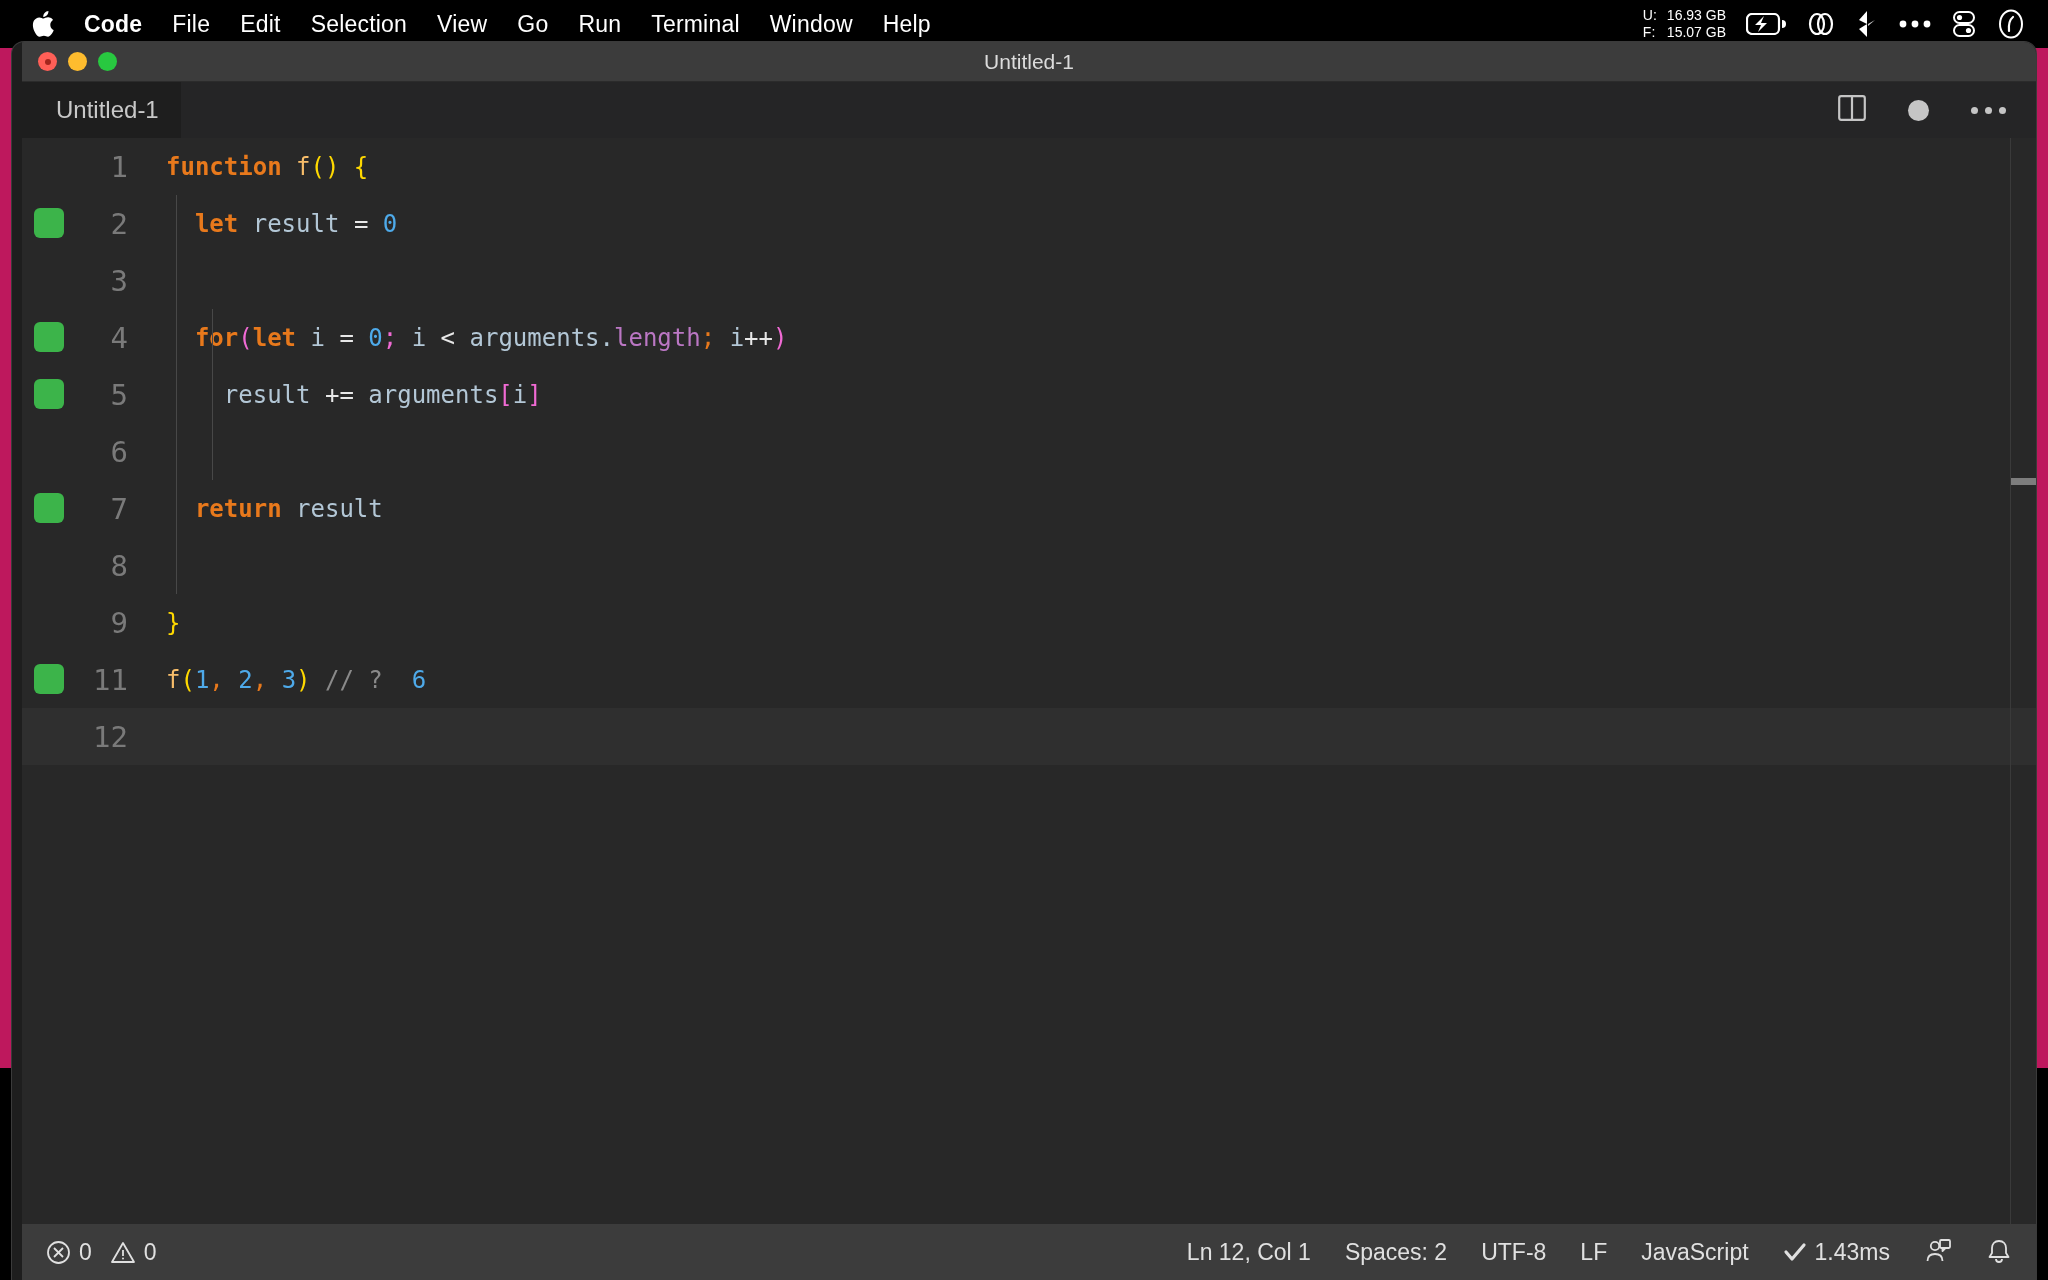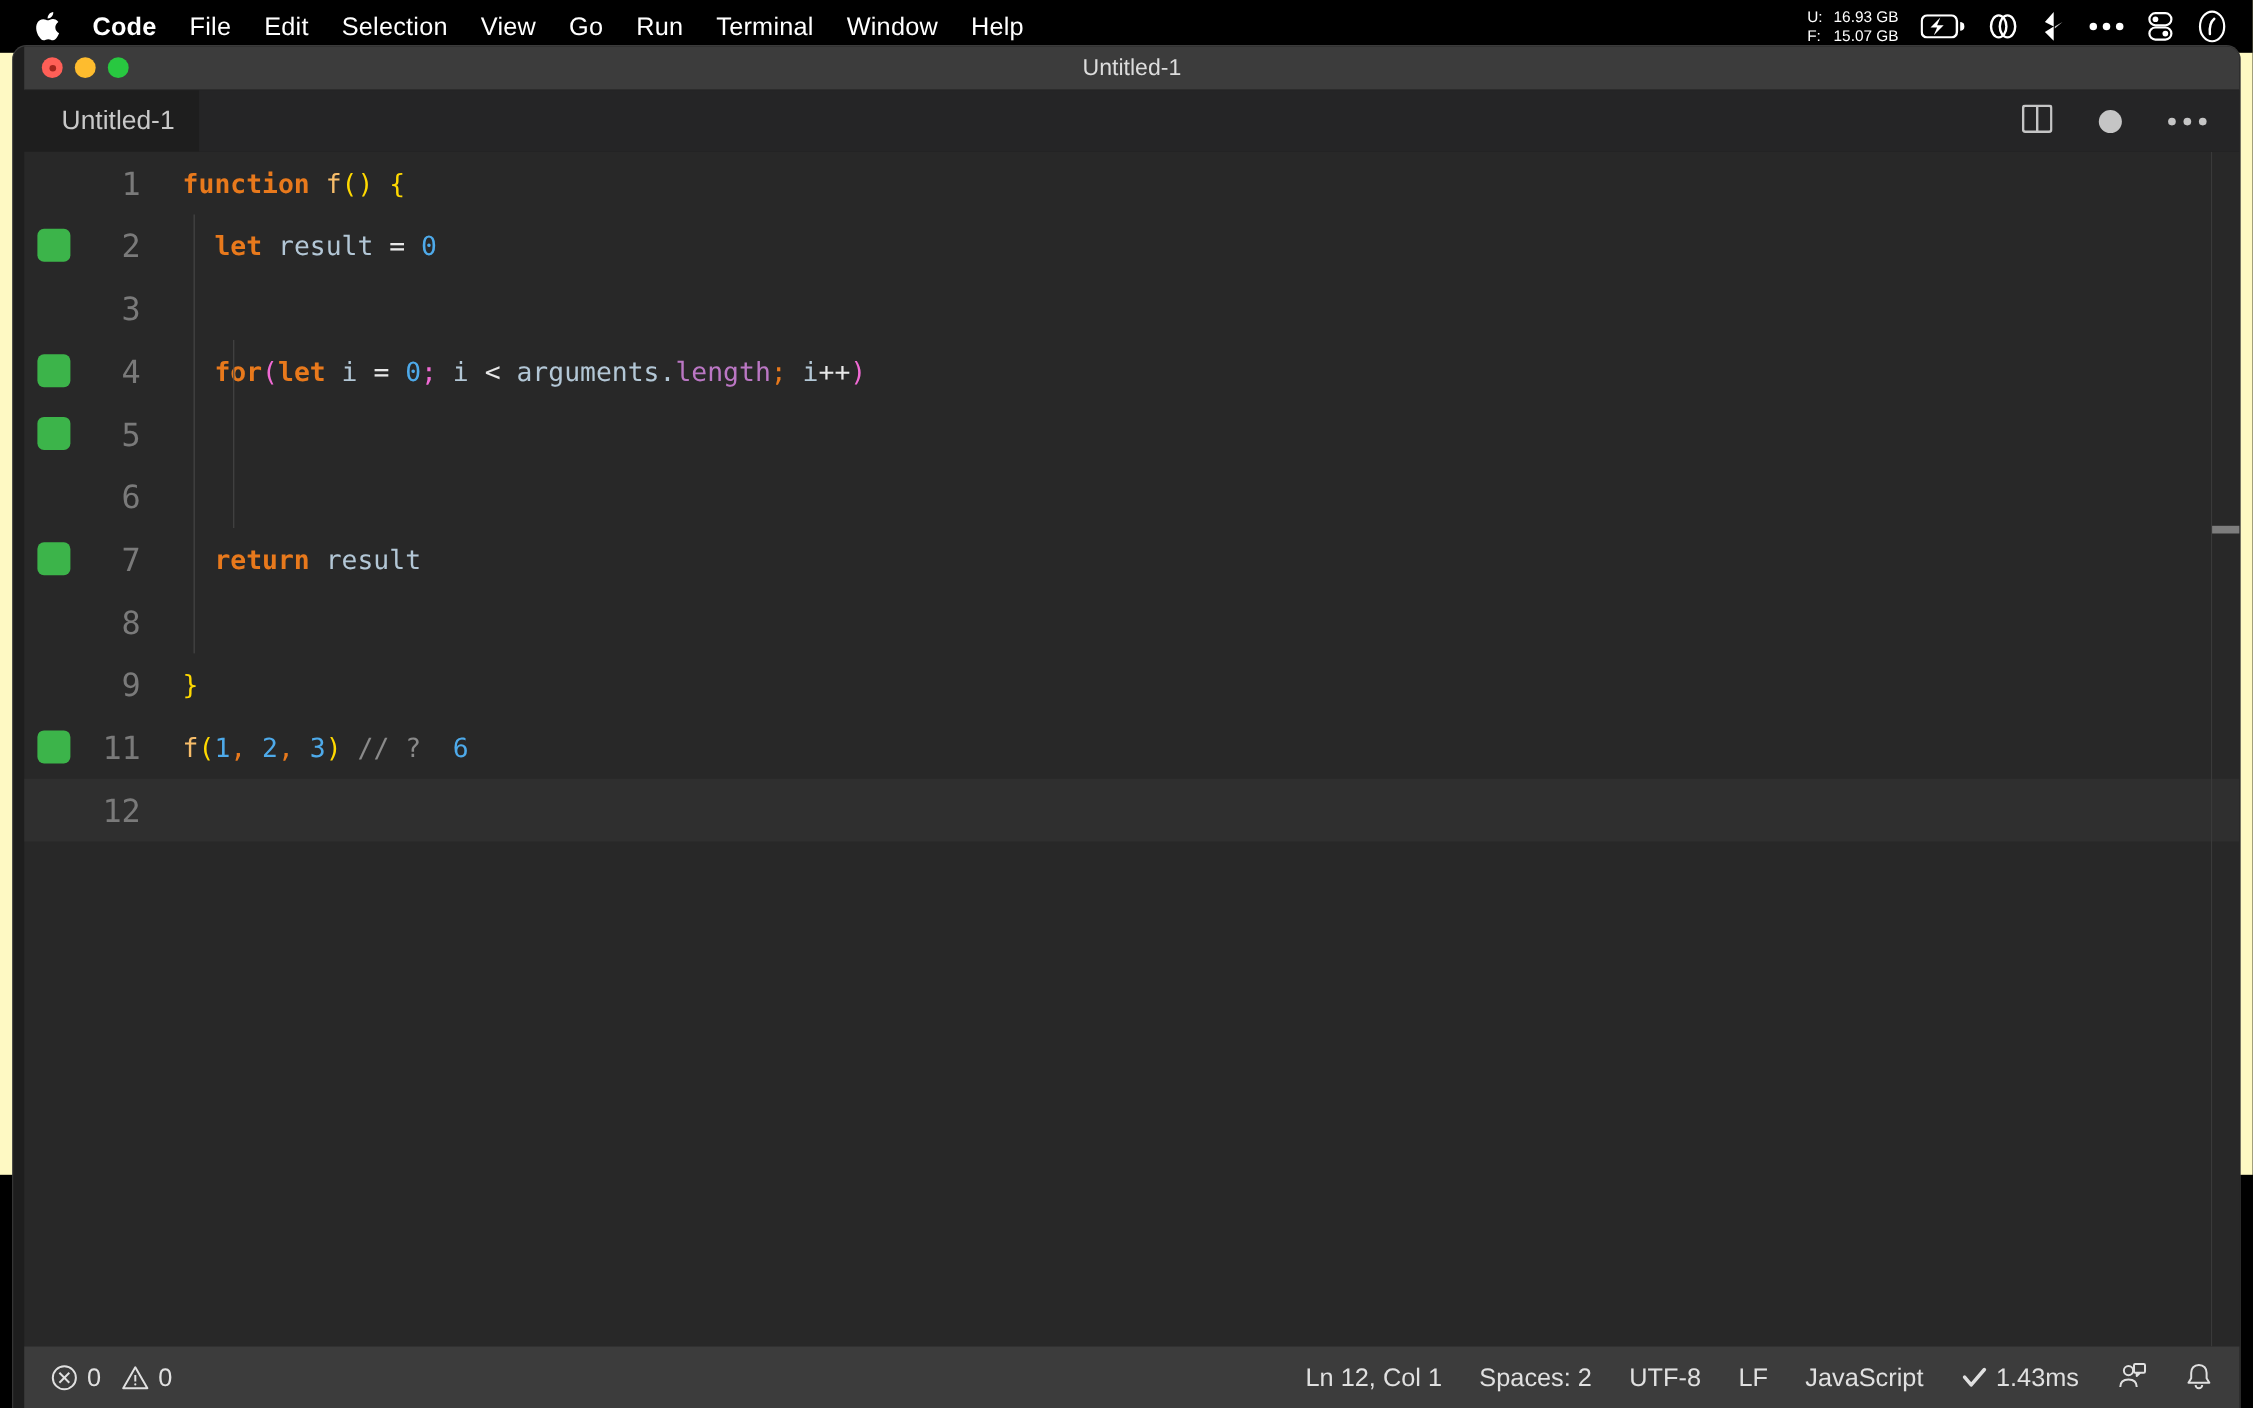--- a/index.html
+++ b/index.html
@@ -2,21 +2,21 @@
 <html><head>
 <meta charset="utf-8">
 <style>
   * { margin:0; padding:0; box-sizing:border-box; }
   html, body {
     width:2048px; height:1280px;
     background:#000;
     font-family:"Liberation Sans", sans-serif;
     overflow:hidden;
   }
-  #root { position:relative; width:2048px; height:1068px; background:#fef9c3; }
+  #root { position:relative; width:2048px; height:1068px; background:#be185d; }
 
   
   .menubar {
     position:absolute; top:0; left:0; width:2048px; height:48px;
     background:#000; display:flex; align-items:center;
     padding-left:30px; color:#fff;
   }
   .apple-logo {
     width:26px; height:30px; margin-right:28px;
     display:flex; align-items:center; justify-content:center;
@@ -281,20 +281,21 @@
             <span class="code"></span>
           </div>
           <div class="line">
             <span class="cov"></span>
             <span class="lnum">4</span>
             <span class="code"><span class="op">  </span><span class="kw">for</span><span class="mag">(</span><span class="kw">let</span><span class="op"> </span><span class="var">i</span><span class="op"> </span><span class="op">=</span><span class="op"> </span><span class="num">0</span><span class="mag">;</span><span class="op"> </span><span class="var">i</span><span class="op"> </span><span class="op">&lt;</span><span class="op"> </span><span class="var">arguments</span><span class="punct">.</span><span class="prop">length</span><span class="orange">;</span><span class="op"> </span><span class="var">i</span><span class="op">++</span><span class="mag">)</span></span>
           </div>
           <div class="line">
             <span class="cov"></span>
             <span class="lnum">5</span>
+            <span class="code"><span class="op">    </span><span class="var">result</span><span class="op"> </span><span class="op">+=</span><span class="op"> </span><span class="var">arguments</span><span class="mag">[</span><span class="var">i</span><span class="mag">]</span></span>
           </div>
           <div class="line">
             <span class="lnum">6</span>
             <span class="code"></span>
           </div>
           <div class="line">
             <span class="cov"></span>
             <span class="lnum">7</span>
             <span class="code"><span class="op">  </span><span class="kw">return</span><span class="op"> </span><span class="var">result</span></span>
           </div>

